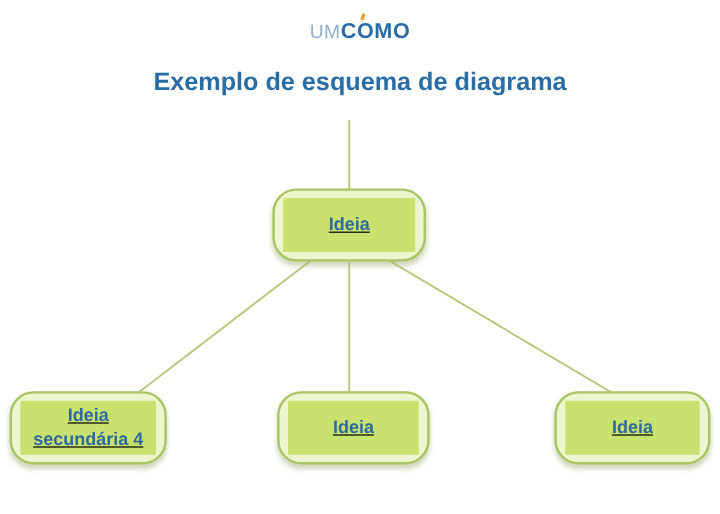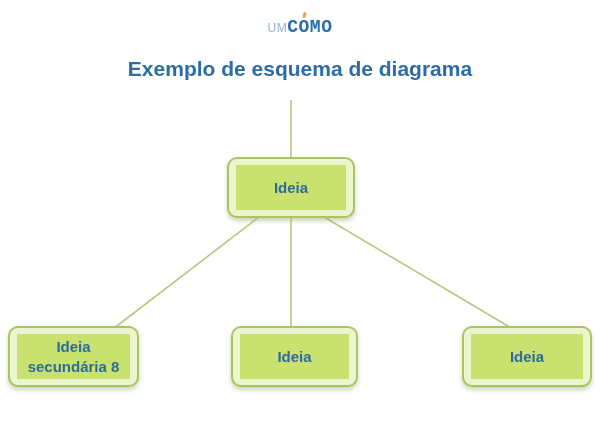--- a/index.html
+++ b/index.html
@@ -23,26 +23,25 @@
     left: 0;
     width: 100%;
     text-align: center;
     font-size: 18px;
     letter-spacing: 0.5px;
     user-select: none;
   }
   .logo-um {
     color: var(--logo-um-blue);
     font-weight: 400;
-    font-size: 12px;
+    font-size: 16px;
   }
   .logo-como {
     color: var(--title-blue);
     font-weight: 700;
-    font-family: Liberation Mono, monospace;
   }
   .logo-o {
     position: relative;
     display: inline-block;
   }
   .logo-accent {
     position: absolute;
     top: -5px;
     left: 4px;
     width: 3px;
@@ -78,23 +77,24 @@
     stroke-width: 1.6;
     fill: none;
   }
 
   
   .node {
     position: absolute;
     box-sizing: border-box;
     background: var(--node-bg);
     border: 2px solid var(--node-border);
-    border-radius: 10px;
+    border-radius: 20px;
     padding: 6px 7px;
     box-shadow: 0 3px 4px rgba(165, 180, 125, 0.55);
+    text-decoration: underline;
   }
   .node-inner {
     width: 100%;
     height: 100%;
     background: var(--node-fill);
     display: flex;
     flex-direction: column;
     align-items: center;
     justify-content: center;
     color: var(--node-text-blue);
@@ -129,21 +129,21 @@
 
   <div class="node node-main">
     <div class="node-inner">
       <span>Ideia</span>
     </div>
   </div>
 
   <div class="node node-sec1">
     <div class="node-inner">
       <span>Ideia</span>
-      <span>secundária 8</span>
+      <span>secundária 4</span>
     </div>
   </div>
 
   <div class="node node-sec2">
     <div class="node-inner">
       <span>Ideia</span>
     </div>
   </div>
 
   <div class="node node-sec3">

